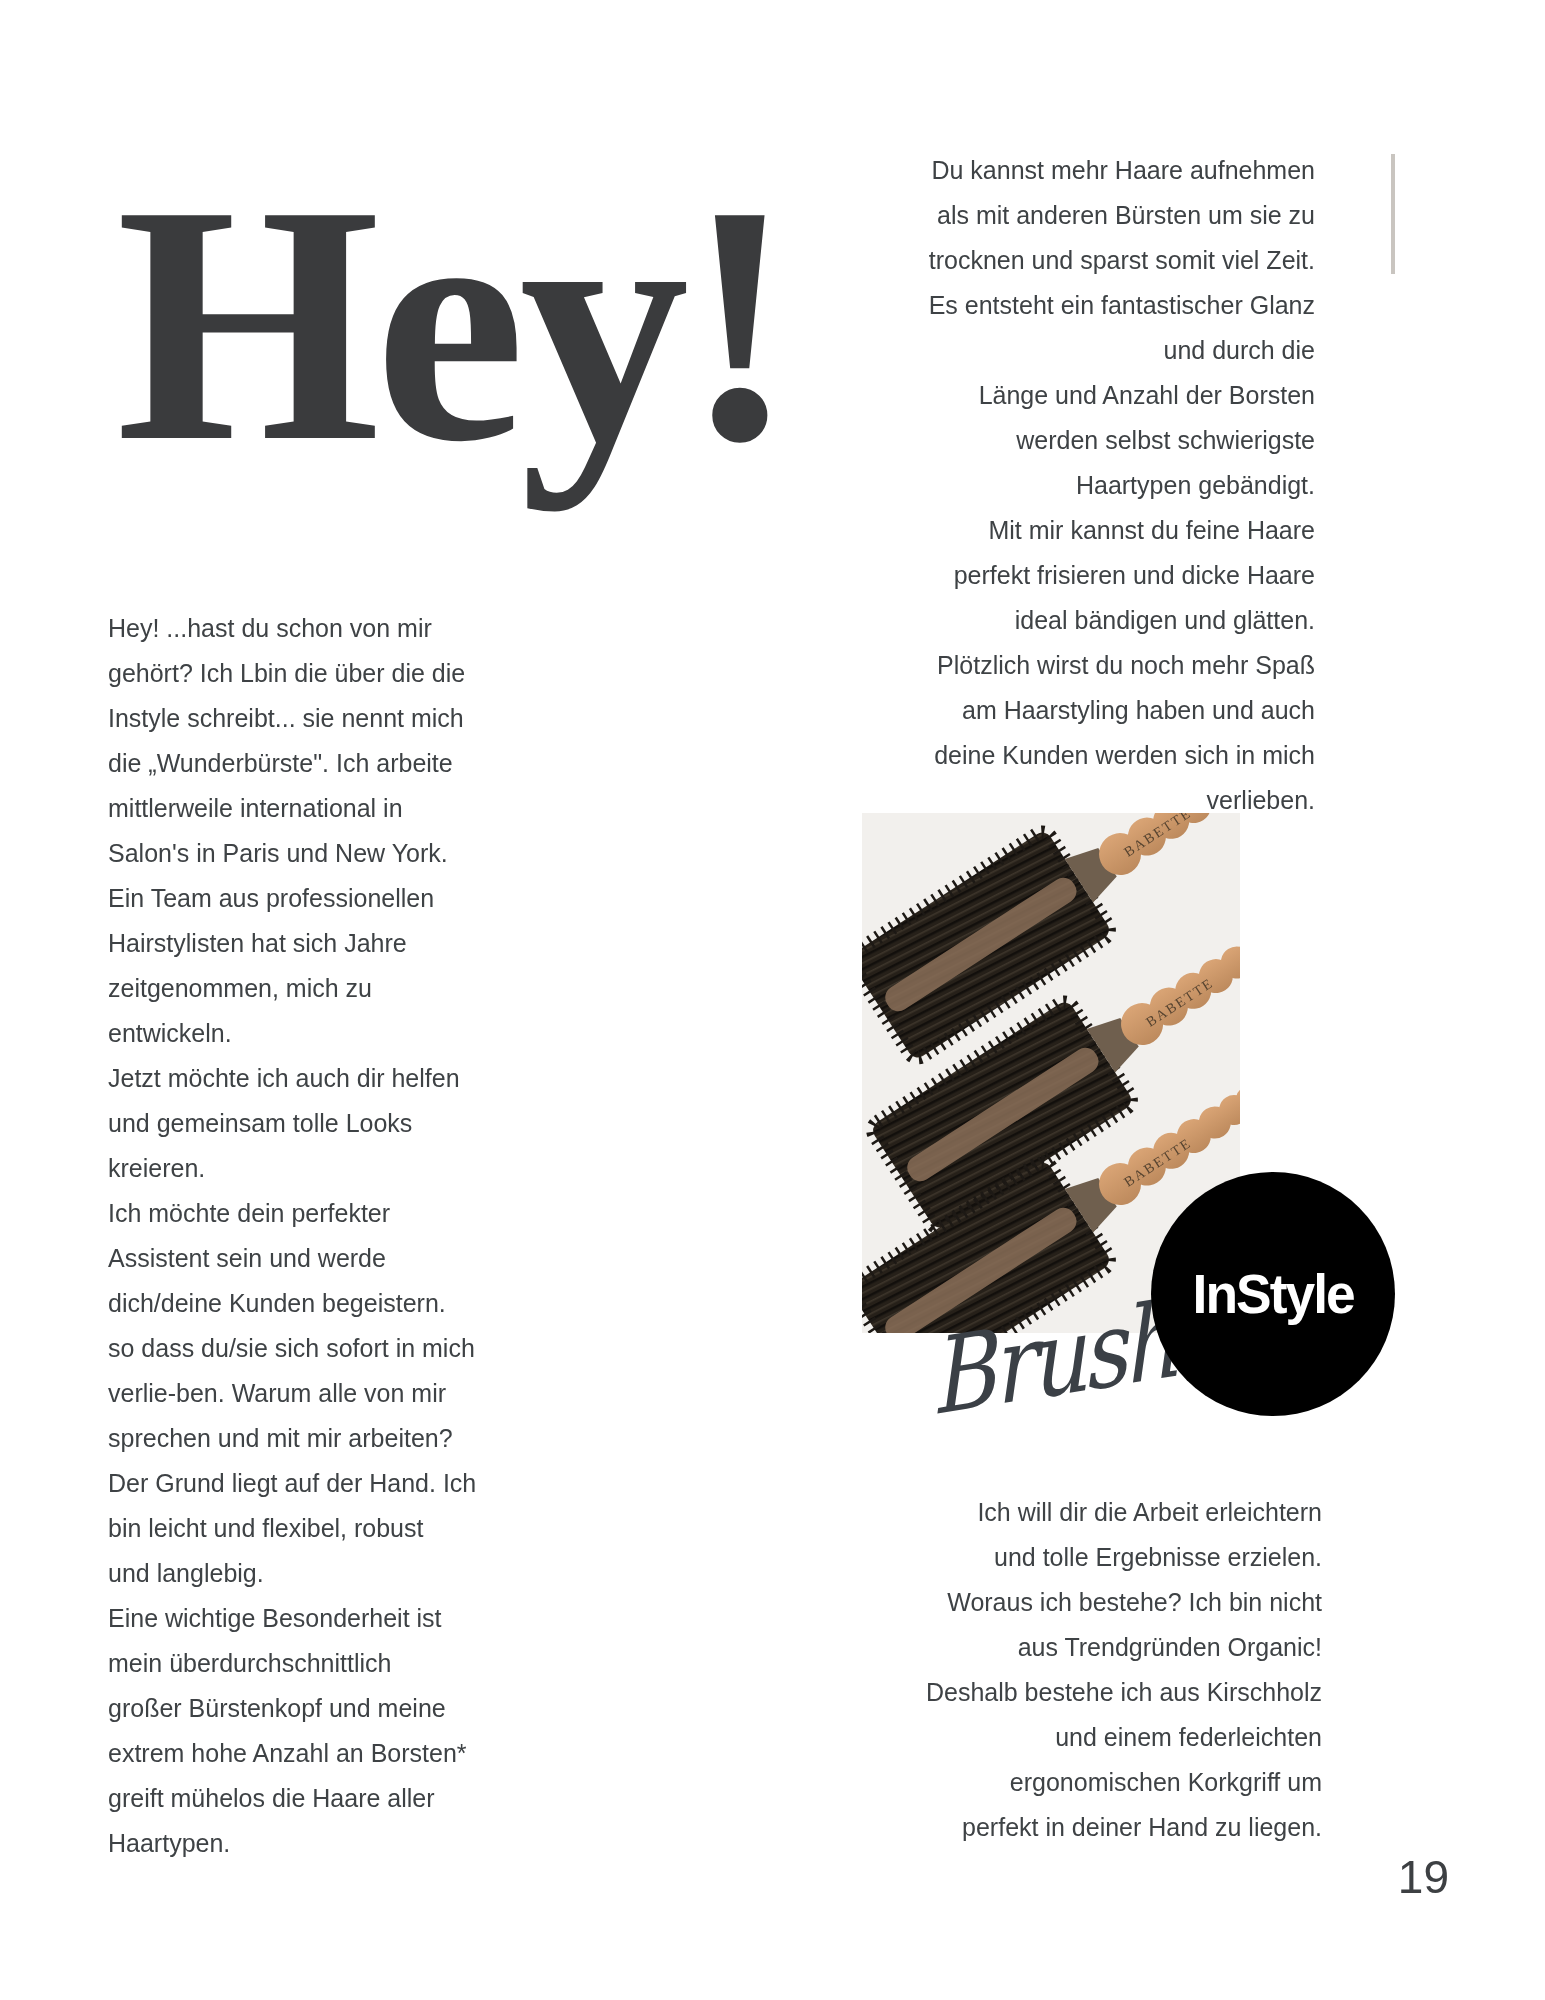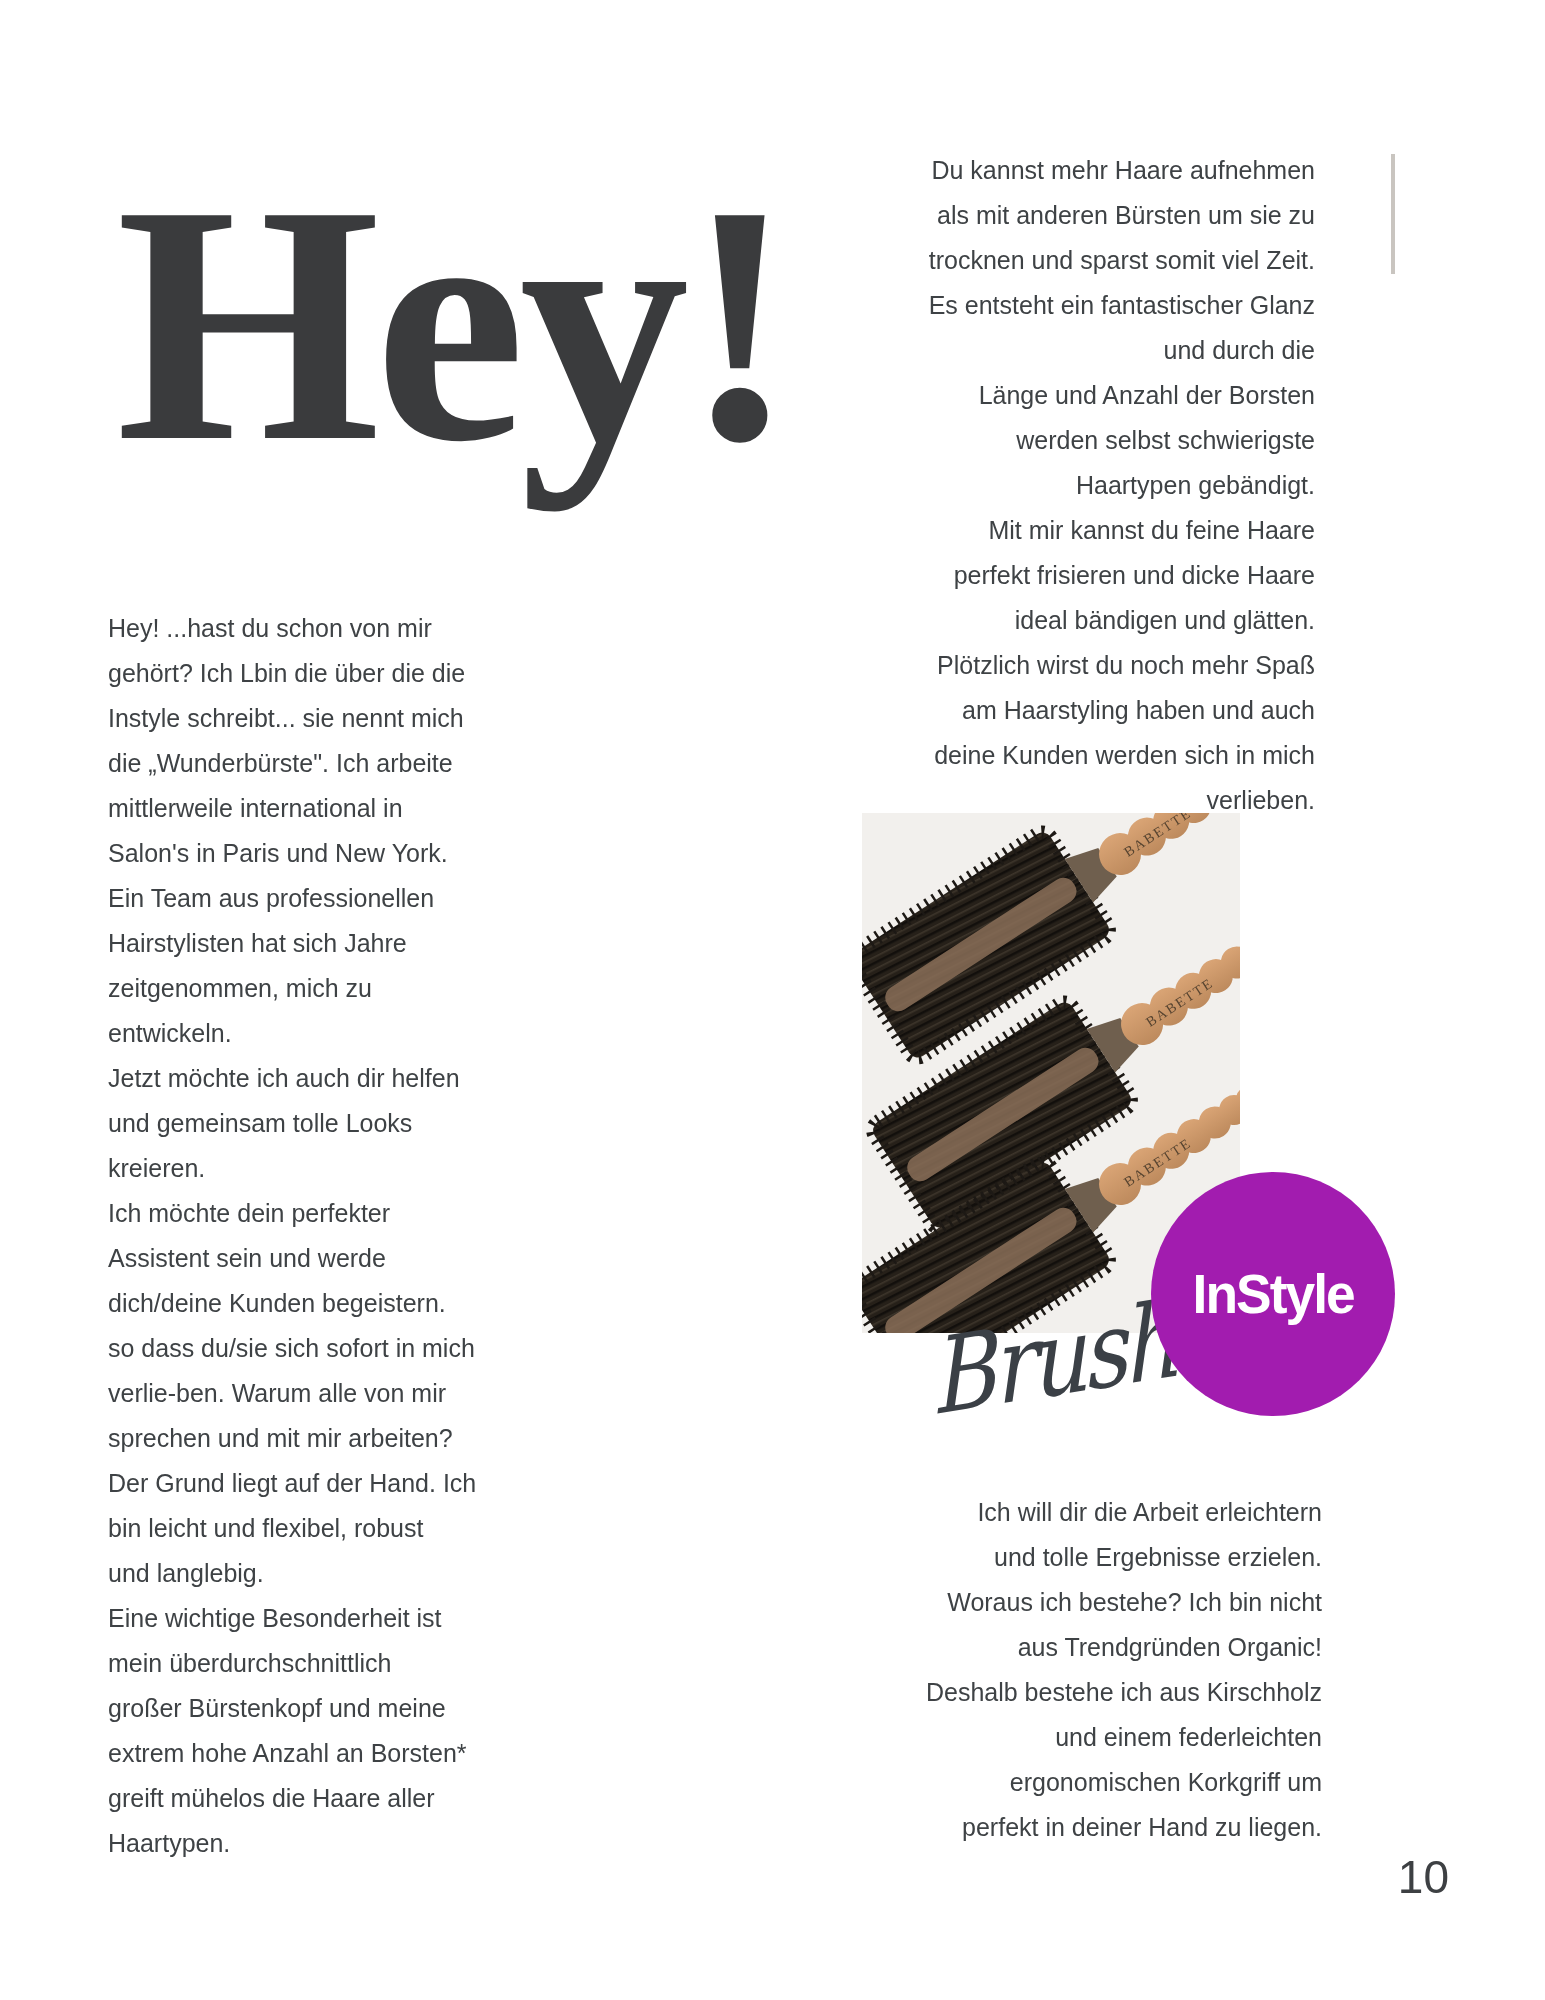--- a/index.html
+++ b/index.html
@@ -20,21 +20,21 @@
   .left-col{left:108px;top:606px;width:560px;text-align:left;}
   .right-top{left:545px;top:148px;width:770px;text-align:right;}
   .right-bottom{left:552px;top:1490px;width:770px;text-align:right;}
   .vline{left:1391px;top:154px;width:4px;height:120px;background:#c9c5c0;}
   .photo{
     left:862px;top:813px;width:378px;height:520px;
     background:#f2f0ed;overflow:hidden;
   }
   .badge{
     left:1151px;top:1172px;width:244px;height:244px;border-radius:50%;
-    background:#a21caf;display:flex;align-items:center;justify-content:center;
+    background:#000000;display:flex;align-items:center;justify-content:center;
   }
   .badge-label{
     color:#ffffff;font-weight:bold;font-size:55px;letter-spacing:-2px;
     transform:scaleX(0.97);
   }
   .script-caption{
     left:938px;top:1316px;width:300px;
     font-family:"DejaVu Serif",serif;font-style:italic;
     font-size:104px;color:#3b4046;letter-spacing:-5px;
     transform:rotate(-9deg) skewX(-8deg) scaleX(0.85);
@@ -171,13 +171,13 @@
 
 <div class="abs body-text right-bottom">Ich will dir die Arbeit erleichtern
 und tolle Ergebnisse erzielen.
 Woraus ich bestehe? Ich bin nicht
 aus Trendgründen Organic!
 Deshalb bestehe ich aus Kirschholz
 und einem federleichten
 ergonomischen Korkgriff um
 perfekt in deiner Hand zu liegen.</div>
 
-<div class="abs page-number">10</div>
+<div class="abs page-number">19</div>
 
 </body></html>

